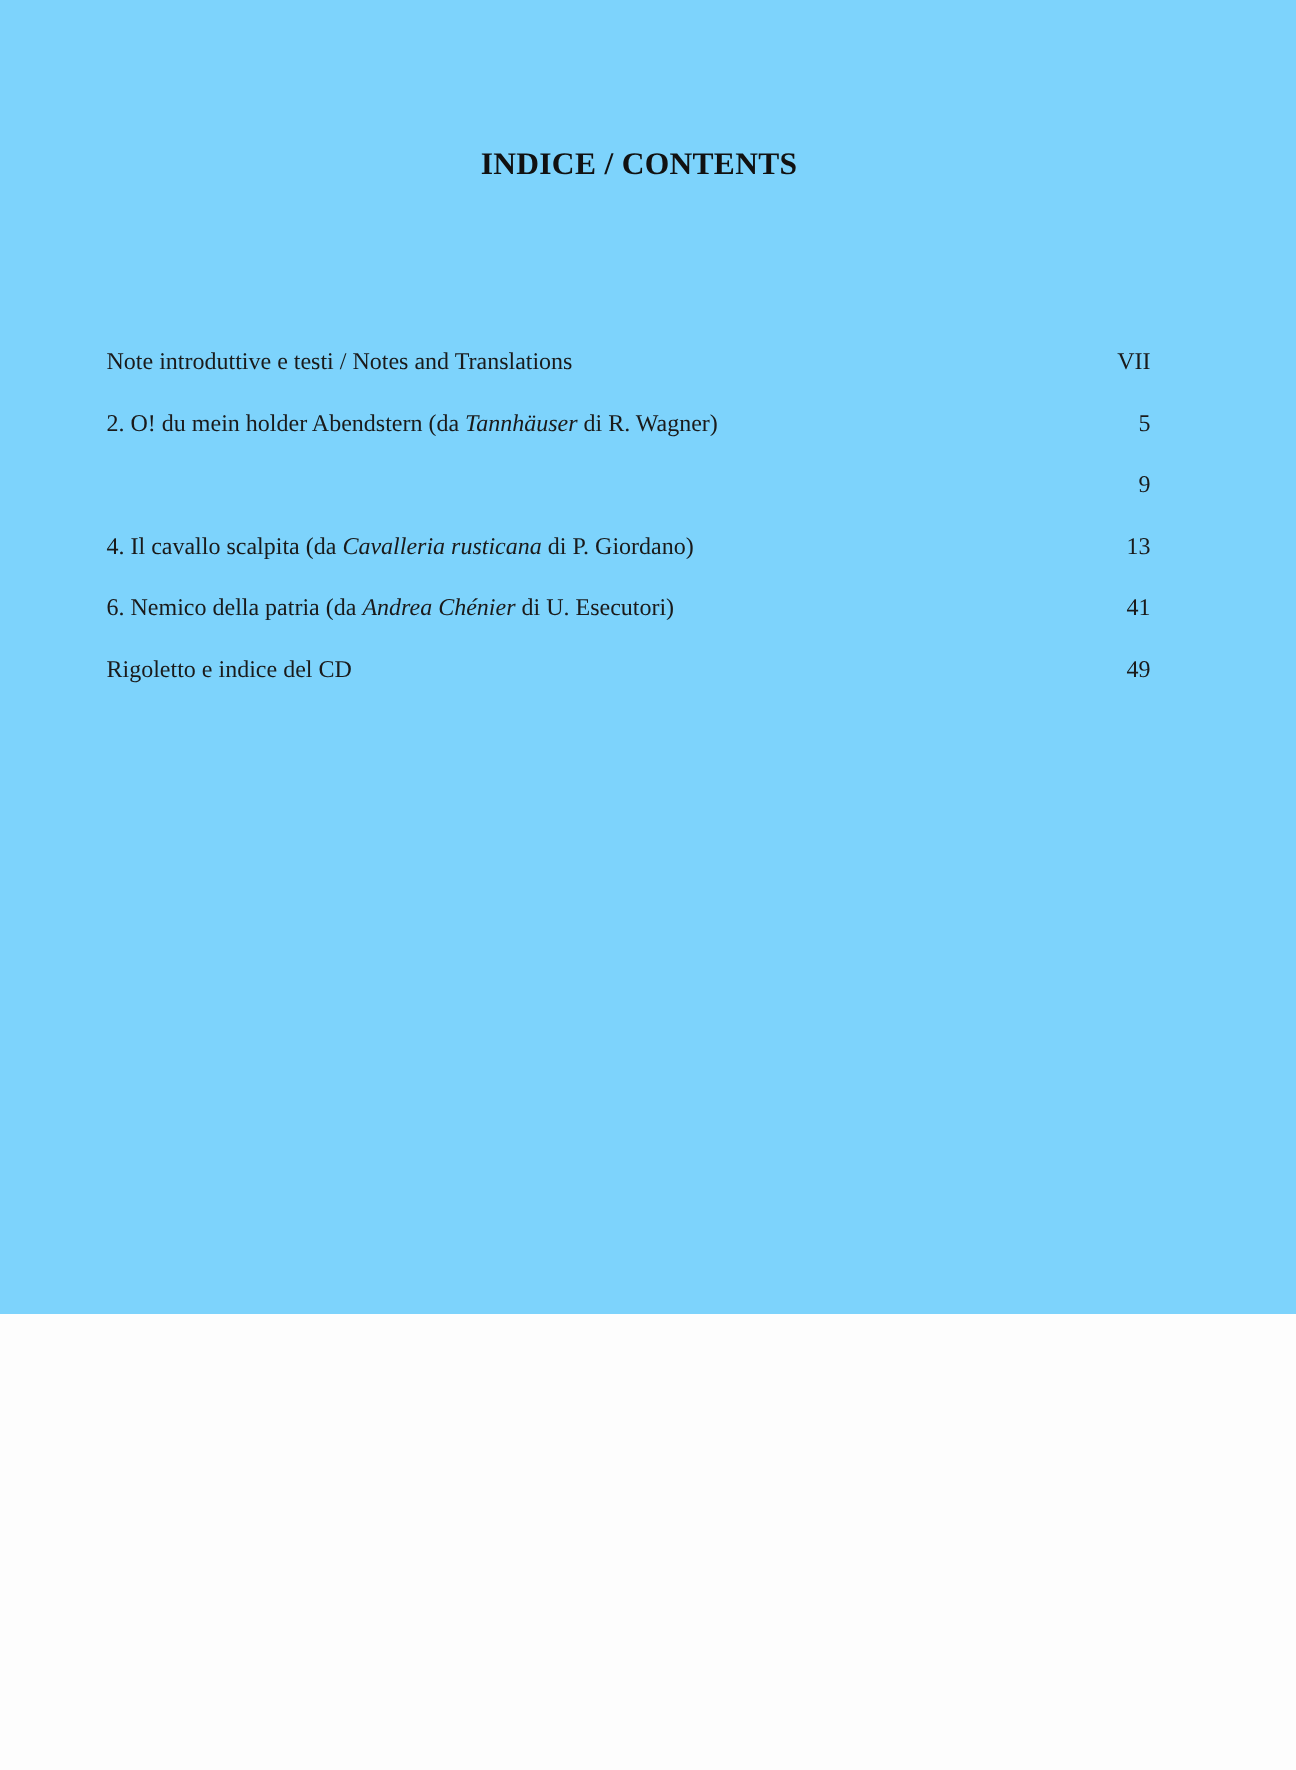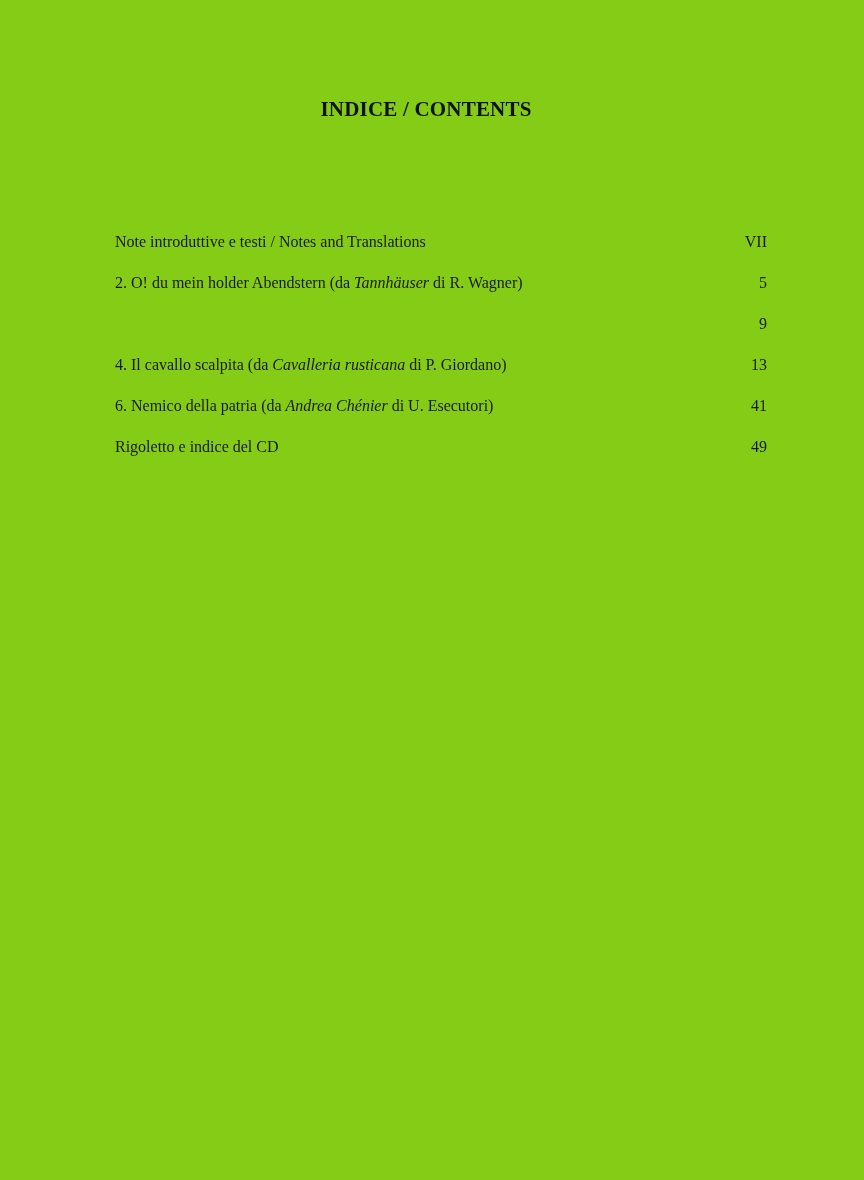--- a/index.html
+++ b/index.html
@@ -12,22 +12,22 @@
       height: 1180px;
       position: relative;
       overflow: hidden;
       font-family: "Liberation Serif", "DejaVu Serif", serif;
       color: #1a1a1a;
     }
     .page {
       position: absolute;
       left: 0; top: 0;
       width: 864px;
-      height: 1180px;
-      background: #84cc16;
+      height: 876px;
+      background: #7dd3fc;
     }
     .title {
       position: absolute;
       left: 0;
       width: 852px;
       top: 97px;
       text-align: center;
       font-weight: bold;
       font-size: 21px;
       letter-spacing: 0.2px;
@@ -43,21 +43,20 @@
       position: relative;
       height: 41px;
       font-size: 16px;
       line-height: 22px;
     }
     .toc-label {
       position: absolute;
       left: 0;
       top: 0;
       white-space: nowrap;
-      margin-left: 44px;
     }
     .toc-page {
       position: absolute;
       right: 0;
       top: 0;
       white-space: nowrap;
     }
     .it { font-style: italic; }
   </style>
 </head>

